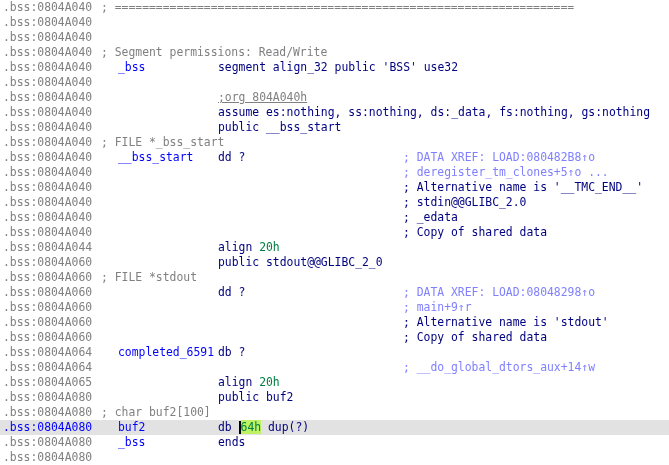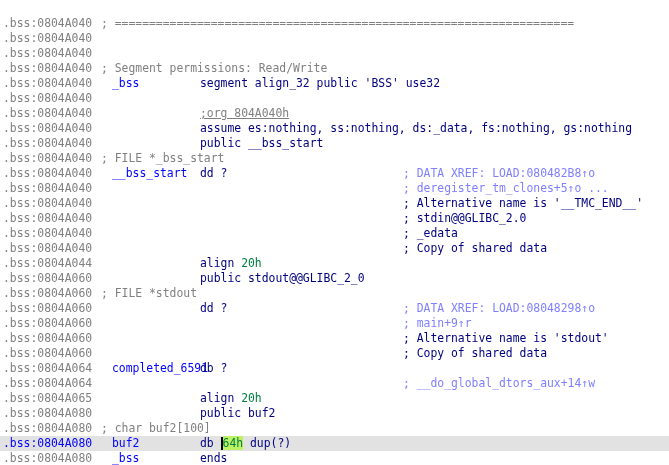--- a/index.html
+++ b/index.html
@@ -2,32 +2,32 @@
 <html><head>
   <meta charset="utf-8">
   <style>
     html, body { margin: 0; padding: 0; }
     body {
       width: 669px; height: 465px; overflow: hidden;
       background: #ffffff;
       font-family: "DejaVu Sans Mono", "Liberation Mono", monospace;
       font-size: 11.4px;
     }
-    #listing { position: relative; width: 669px; height: 433px; padding-top: 16px; }
+    #listing { position: relative; width: 669px; height: 433px; padding-top: 0px; }
     .line {
       position: relative;
       height: 15px; line-height: 15px;
       white-space: pre;
       padding-left: 3px;
     }
     .line.hl { background: #e2e2e2; }
     .addr { color: #808080; }
     .line.hl .addr { color: #0000ff; }
-    .label { color: #0000ff; position: absolute; left: 112px; top: 0; }
-    .instr { color: #000080; position: absolute; left: 200px; top: 0; }
+    .label { color: #0000ff; position: absolute; left: 118px; top: 0; }
+    .instr { color: #000080; position: absolute; left: 218px; top: 0; }
     .cmt-left { color: #808080; position: absolute; left: 101px; top: 0; }
     .cmt-right { color: #000080; position: absolute; left: 403px; top: 0; }
     .cmt-right.xref { color: #8080ff; }
     .num { color: #008040; }
     .hl-num { background: #bef264; color: #008040; }
     .cursor { display: inline-block; width: 2px; height: 13px; background: #000; vertical-align: middle; margin-right: 0px; }
   </style>
 </head>
 <body>
 

